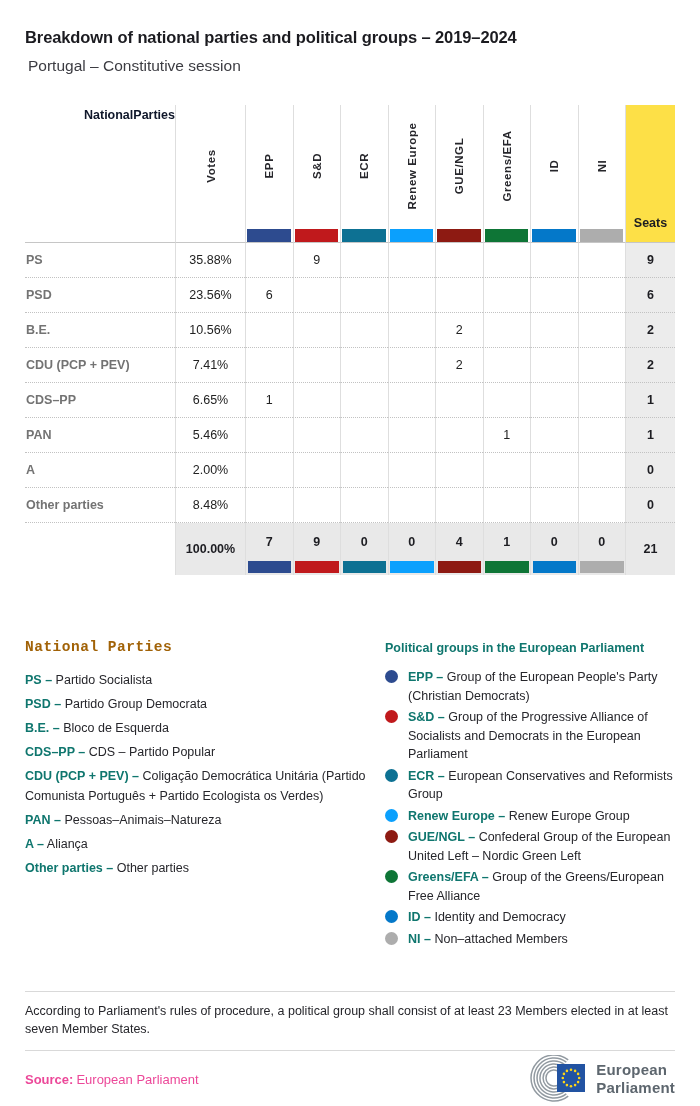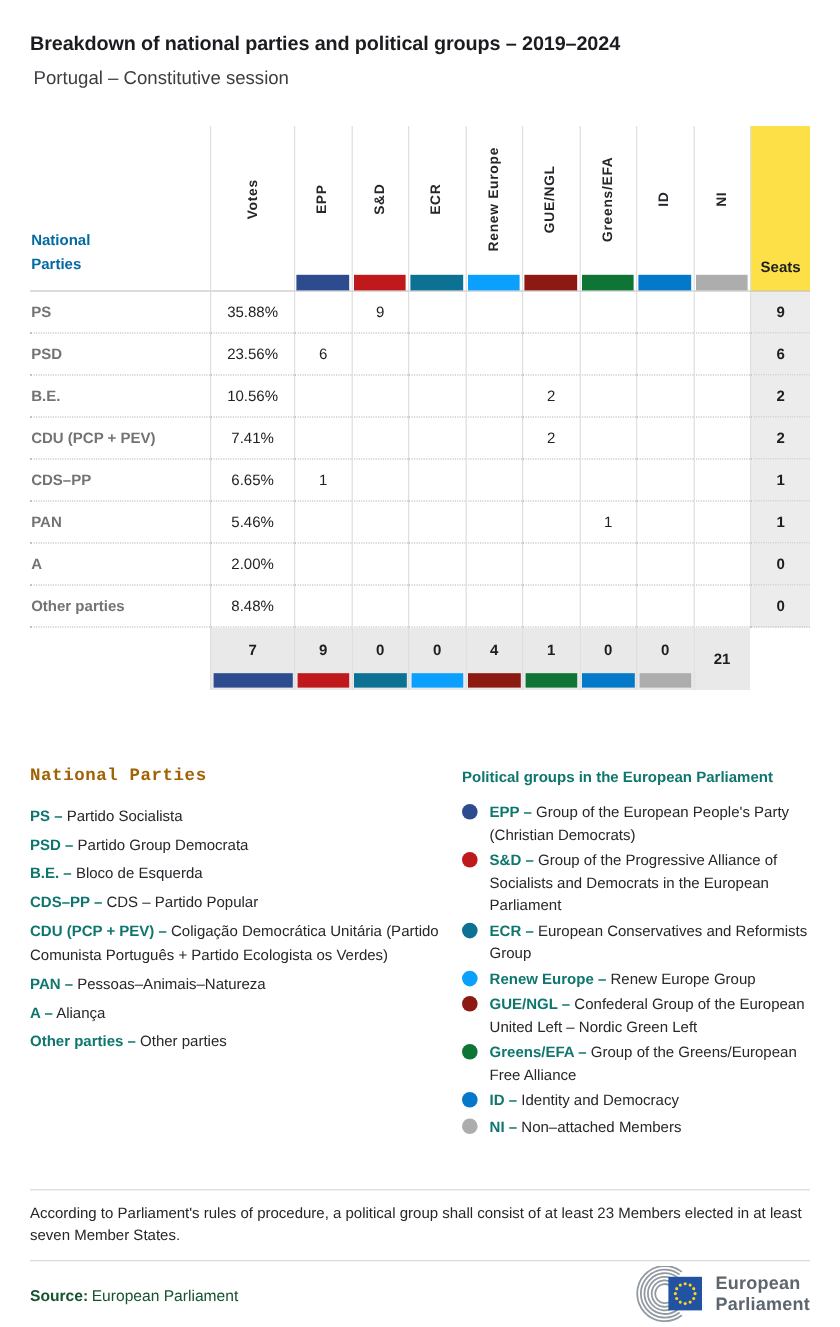--- a/index.html
+++ b/index.html
@@ -11,21 +11,21 @@
   .wrap { padding:0 25px; }
 
   
   .title { margin-top:28px; font-size:16.5px; font-weight:700; color:#1b1b20; letter-spacing:-0.1px; }
   .subtitle { margin-top:10px; margin-left:3px; font-size:15.5px; color:#3c3c42; }
 
   
   .tbl { margin:30px 25px 0; display:grid; grid-template-columns:150px 70px repeat(8,47.5px) 50px; }
   .bl { border-left:1px solid #dedede; }
   .th { height:138px; position:relative; border-bottom:1px solid #c6c6c6; font-size:12.5px; }
-  .th-party { display:flex; flex-direction:column; justify-content:flex-end; padding:0 0 12px 1px; font-weight:700; color:#0369a1; line-height:20px; }
+  .th-party { display:flex; flex-direction:row; justify-content:flex-end; padding:0 0 12px 1px; font-weight:700; color:#0f172a; line-height:20px; }
   .rot { position:absolute; left:50%; top:calc(50% - 8px); transform:translate(-50%,-50%) rotate(-90deg); white-space:nowrap; font-weight:700; font-size:11.5px; letter-spacing:.6px; color:#26262b; }
   .bar { position:absolute; bottom:0; left:1px; right:2px; height:13px; }
   .th-seats { background:#fde047; display:flex; align-items:flex-end; justify-content:center; padding-bottom:12px; font-weight:700; color:#1d1d22; }
   .td { height:35px; display:flex; align-items:center; border-bottom:1px dotted #c2c2c2; font-size:12.5px; color:#222; }
   .party { font-weight:700; color:#737373; padding-left:1px; }
   .c { justify-content:center; }
   .seats { background:#ececec; font-weight:700; color:#1d1d22; }
   .tt { height:52px; background:#e9e9e9; display:flex; align-items:center; justify-content:center; font-weight:700; font-size:12.5px; color:#1d1d22; }
   .tt.blank { background:transparent; }
   .tg { flex-direction:column; justify-content:flex-start; }
@@ -42,21 +42,21 @@
   .leg-right h3 { font-size:12.5px; color:#0f766e; margin:2px 0 13px; }
   .pg-item { display:flex; gap:10px; margin-bottom:3px; }
   .dot { width:13px; height:13px; border-radius:50%; flex:none; margin-top:2px; }
   .pg-text { font-size:12.5px; line-height:18.5px; color:#26262b; }
 
   
   .rule { border:0; border-top:1px solid #d9d9d9; margin:0 25px; }
   .rule1 { margin-top:40px; }
   .note { margin:11px 25px 12px; font-size:12.5px; line-height:17.5px; color:#26262b; max-width:648px; }
   .src-row { display:flex; justify-content:space-between; align-items:center; margin:4px 25px 0; }
-  .src { font-size:13px; color:#14532d; }
+  .src { font-size:13px; color:#ec4899; }
   .src b { margin-right:3px; }
   .logo { display:flex; align-items:center; gap:8px; }
   .logo-text { font-size:15px; font-weight:700; color:#5d666e; line-height:18px; letter-spacing:.2px; }
 </style>
 </head>
 <body>
 
 <div class="wrap">
   <div class="title">Breakdown of national parties and political groups – 2019–2024</div>
   <div class="subtitle">Portugal – Constitutive session</div>
@@ -195,20 +195,21 @@
   <div class="td bl c"></div>
   <div class="td bl c"></div>
   <div class="td bl c"></div>
   <div class="td bl c"></div>
   <div class="td bl c"></div>
   <div class="td bl c"></div>
   <div class="td bl c"></div>
   <div class="td bl c seats">0</div>
 
   <div class="tt blank"></div>
+  <div class="tt bl">100.00%</div>
   <div class="tt bl tg">
       <span class="tnum">7</span>
       <span class="bar2" style="background-color: rgb(45, 75, 143);"></span>
     </div>
   <div class="tt bl tg">
       <span class="tnum">9</span>
       <span class="bar2" style="background-color: rgb(192, 25, 28);"></span>
     </div>
   <div class="tt bl tg">
       <span class="tnum">0</span>

